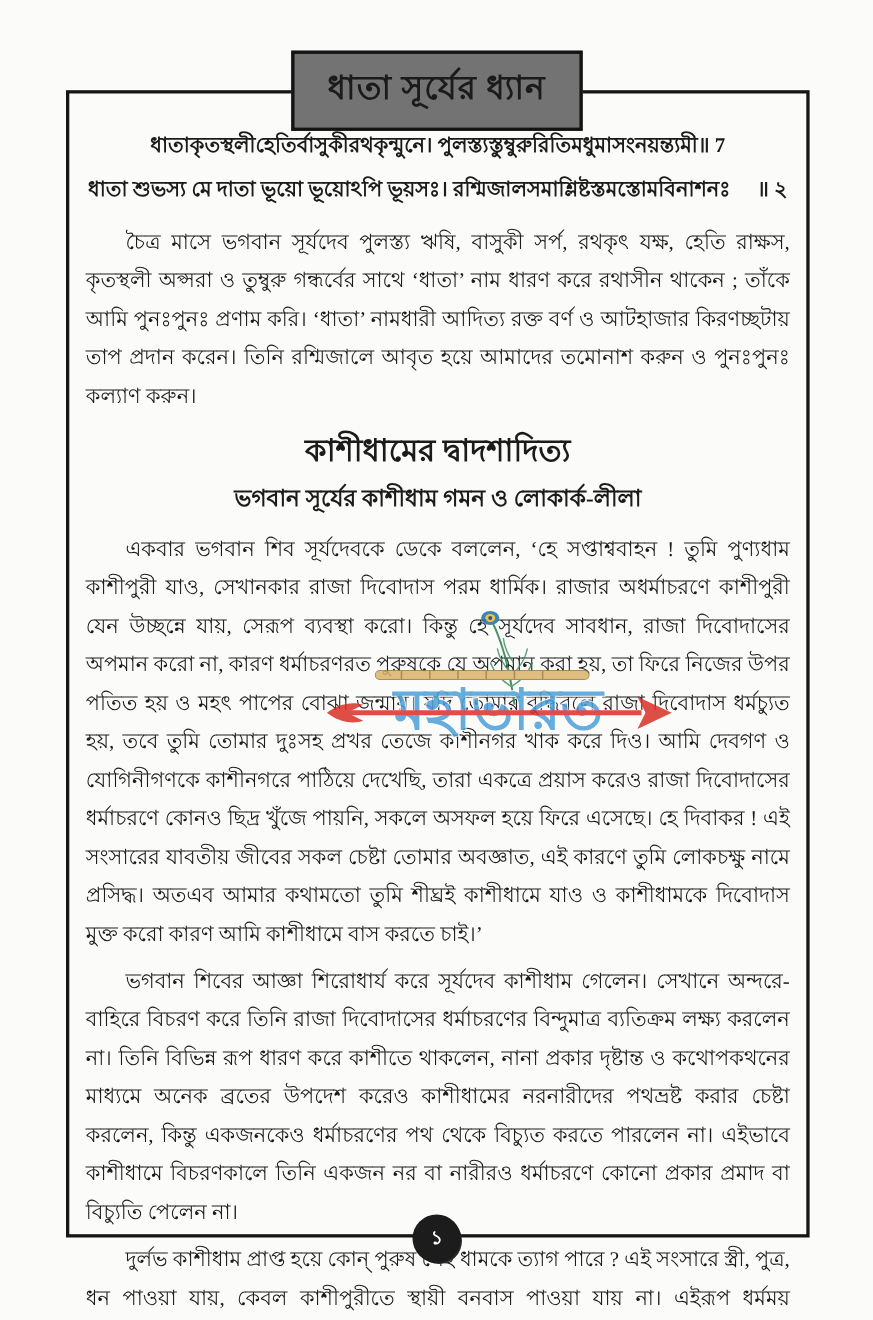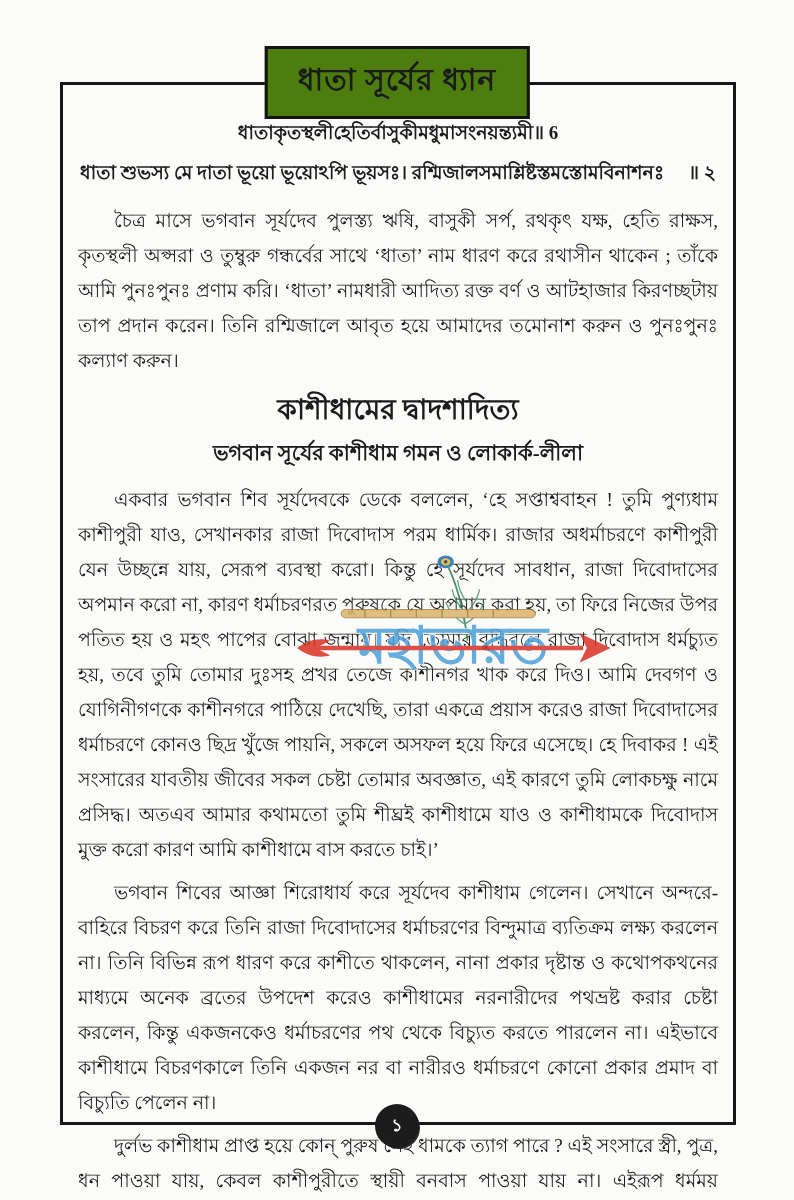--- a/index.html
+++ b/index.html
@@ -26,21 +26,21 @@
     border: 3px solid #161616;
     box-sizing: border-box;
     padding: 24px 15px 0 15px;
   }
   
   .title-box {
     position: absolute;
     top: 46px;
     left: 50%;
     transform: translateX(-50%);
-    background: #4d7c0f;
+    background: #737373;
     border: 3px solid #141414;
     padding: 7px 30px 9px 30px;
     font-size: 30px;
     font-weight: bold;
     letter-spacing: 1px;
     z-index: 5;
     white-space: nowrap;
   }
   .verse {
     font-weight: bold;
@@ -123,22 +123,23 @@
   </div>
 
   <div class="frame">
     <div class="content">
 
       <div class="verse">
         <div class="verse-line1">
           <span>ধাতা</span>
           <span>কৃতস্থলী</span>
           <span>হেতির্বাসুকী</span>
+          <span>রথকৃন্মুনে। পুলস্ত্যস্তুম্বুরুরিতি</span>
           <span>মধুমাসং</span>
-          <span>নয়ন্ত্যমী॥ 6</span>
+          <span>নয়ন্ত্যমী॥ 7</span>
         </div>
         <div class="verse-line2">
           <span>ধাতা শুভস্য মে দাতা ভূয়ো ভূয়োঽপি ভূয়সঃ। রশ্মিজালসমাশ্লিষ্টস্তমস্তোমবিনাশনঃ</span>
           <span>॥ ২</span>
         </div>
       </div>
 
       <p class="no-gap">চৈত্র মাসে ভগবান সূর্যদেব পুলস্ত্য ঋষি, বাসুকী সর্প, রথকৃৎ যক্ষ, হেতি রাক্ষস, কৃতস্থলী অপ্সরা ও তুম্বুরু গন্ধর্বের সাথে ‘ধাতা’ নাম ধারণ করে রথাসীন থাকেন ; তাঁকে আমি পুনঃপুনঃ প্রণাম করি। ‘ধাতা’ নামধারী আদিত্য রক্ত বর্ণ ও আটহাজার কিরণচ্ছটায় তাপ প্রদান করেন। তিনি রশ্মিজালে আবৃত হয়ে আমাদের তমোনাশ করুন ও পুনঃপুনঃ কল্যাণ করুন।</p>
 
       <h2 class="sec-head1">কাশীধামের দ্বাদশাদিত্য</h2>

